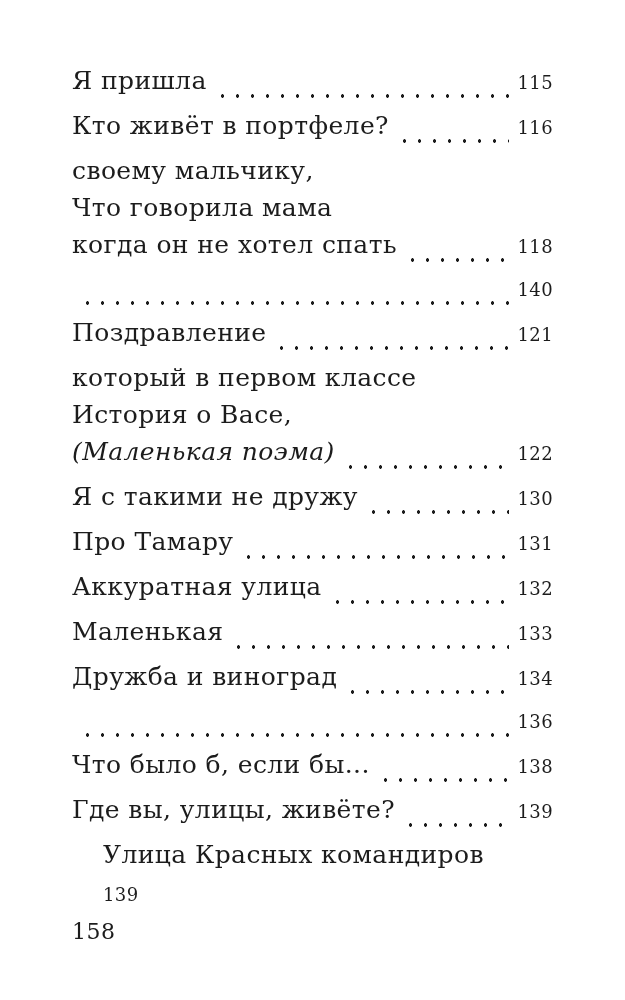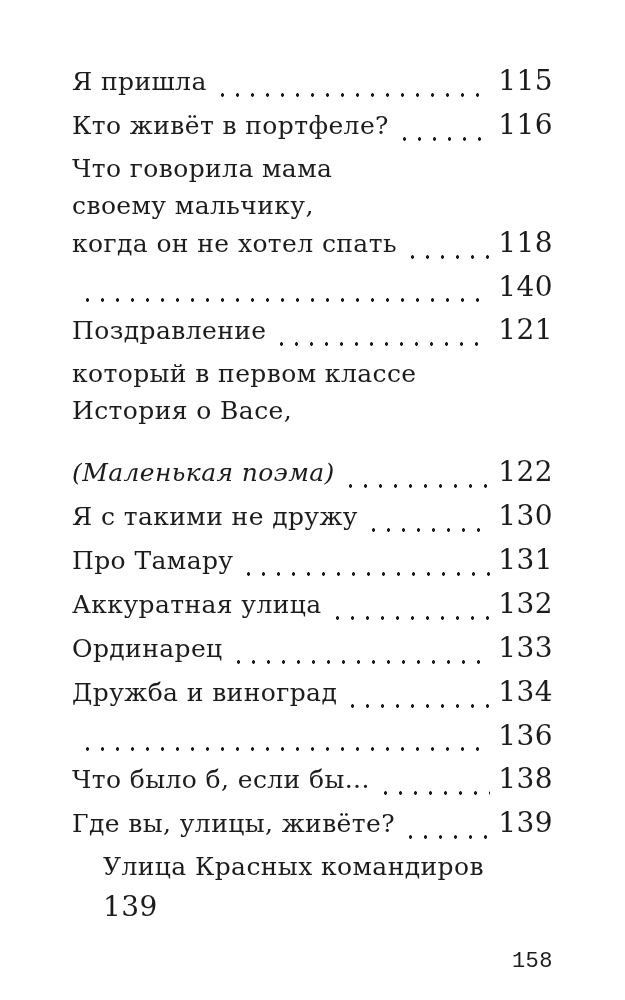--- a/index.html
+++ b/index.html
@@ -30,41 +30,39 @@
   }
   .toc-row.indent {
     padding-left: 31px;
     flex-direction: column;
   }
   .toc-title {
     white-space: nowrap;
   }
   .toc-title.italic {
     font-style: italic;
-    margin-top: 25px;
   }
   .toc-dots {
     flex: 1 1 0;
     min-width: 12px;
     height: 4px;
     align-self: flex-end;
     margin: 0 8px 3px 8px;
     background-image: radial-gradient(circle, #1c1c1c 1.6px, transparent 1.9px);
     background-size: 15px 4px;
     background-repeat: repeat-x;
     background-position: left center;
   }
   .toc-page {
     white-space: nowrap;
-    font-size: 28px;
+    font-size: 18px;
   }
   .page-footer {
-    margin-top: 24px;
-    text-align: right;
-    font-family: Liberation Mono, monospace;
+    margin-top: 6px;
+    text-align: left;
   }
   .folio {
     font-size: 22px;
     letter-spacing: 0.5px;
   }
 </style>
 </head>
 <body>
 
 <div class="book-page">
@@ -78,24 +76,24 @@
       </div>
       <div class="toc-entry">
         <div class="toc-row">
           <span class="toc-title">Кто живёт в портфеле?</span>
           <span class="toc-dots"></span>
           <span class="toc-page">116</span>
         </div>
       </div>
       <div class="toc-entry">
         <div class="toc-row">
-          <span class="toc-title">Что говорила мама</span>
+          <span class="toc-title">своему мальчику,</span>
         </div>
         <div class="toc-row">
-          <span class="toc-title">своему мальчику,</span>
+          <span class="toc-title">Что говорила мама</span>
         </div>
         <div class="toc-row">
           <span class="toc-title">когда он не хотел спать</span>
           <span class="toc-dots"></span>
           <span class="toc-page">118</span>
         </div>
       </div>
       <div class="toc-entry">
         <div class="toc-row">
           <span class="toc-dots"></span>
@@ -138,21 +136,21 @@
       </div>
       <div class="toc-entry">
         <div class="toc-row">
           <span class="toc-title">Аккуратная улица</span>
           <span class="toc-dots"></span>
           <span class="toc-page">132</span>
         </div>
       </div>
       <div class="toc-entry">
         <div class="toc-row">
-          <span class="toc-title">Ординарец</span>
+          <span class="toc-title">Маленькая</span>
           <span class="toc-dots"></span>
           <span class="toc-page">133</span>
         </div>
       </div>
       <div class="toc-entry">
         <div class="toc-row">
           <span class="toc-title">Дружба и виноград</span>
           <span class="toc-dots"></span>
           <span class="toc-page">134</span>
         </div>

